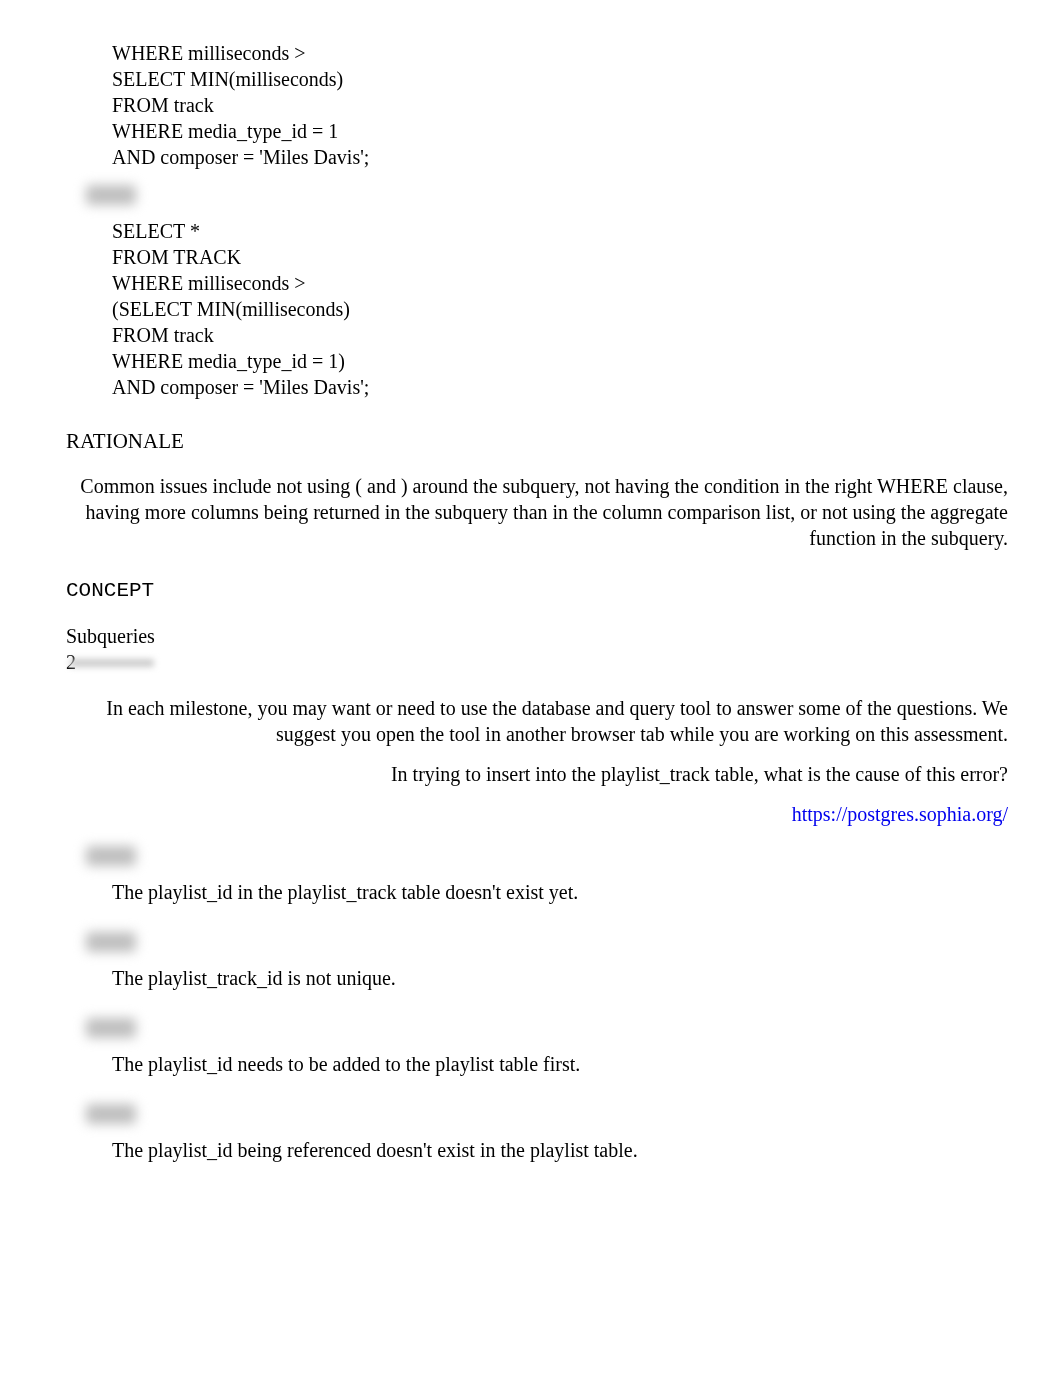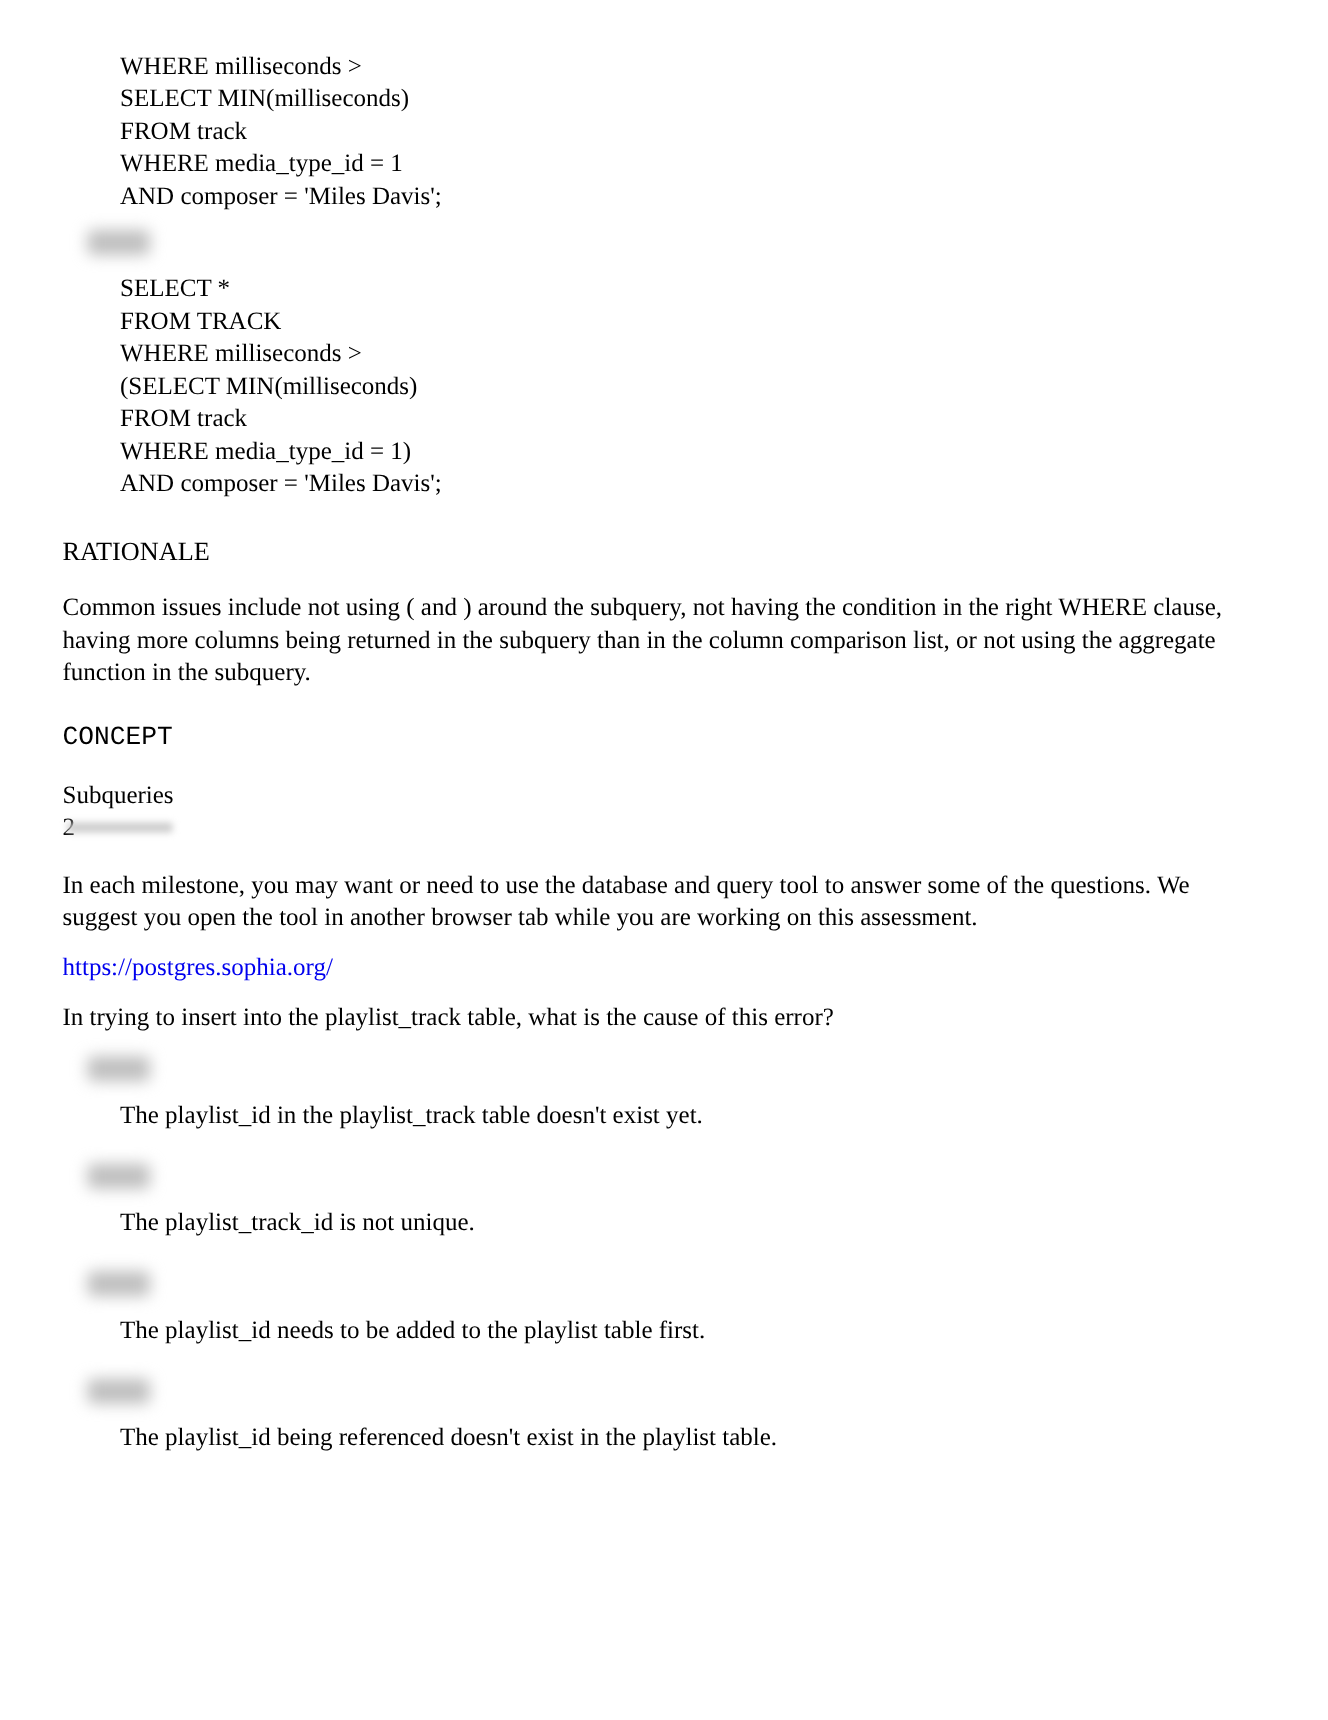--- a/index.html
+++ b/index.html
@@ -7,21 +7,21 @@
     margin: 0;
     padding: 0;
     font-family: "Times New Roman", Times, serif;
     font-size: 20px;
     line-height: 1.3;
     color: #000;
     background: #fff;
     width: 1062px;
   }
   .container {
-    padding: 40px 54px 40px 50px;
+    padding: 40px 54px 40px 66px;
   }
   .indent {
     padding-left: 46px;
   }
   .code-line {
     font-family: "Times New Roman", Times, serif;
     font-size: 20px;
     line-height: 1.3;
   }
   h2.rationale, h2.concept {
@@ -29,20 +29,21 @@
     font-weight: normal;
     font-size: 21px;
     margin: 28px 0 18px 0;
   }
   h2.concept {
     margin-top: 26px;
     font-family: Liberation Mono, monospace;
   }
   .para {
     margin: 10px 0 14px 0;
+    text-align: right;
   }
   a.link {
     color: #0000ee;
     text-decoration: none;
   }
   .blur-bullet {
     display: inline-block;
     width: 50px;
     height: 20px;
     background: #bfbfbf;
@@ -107,25 +108,25 @@
 
   <h2 class="concept">CONCEPT</h2>
 
   <div style="margin-bottom:0;">
     <a class="subq-link" href="#">Subqueries</a><br>
     <span>2</span><span class="subq-underline-blur" style="margin-left:-6px; position:relative; top:-2px;"></span>
   </div>
 
   <div class="para" style="margin-top:20px;">In each milestone, you may want or need to use the database and query tool to answer some of the questions. We suggest you open the tool in another browser tab while you are working on this assessment.</div>
 
+  <div class="para">In trying to insert into the playlist_track table, what is the cause of this error?</div>
+
   <div class="para">
     <a class="link" href="#">https://postgres.sophia.org/</a>
   </div>
-
-  <div class="para">In trying to insert into the playlist_track table, what is the cause of this error?</div>
 
 
   <div class="answer-block">
     <span class="blur-bullet"></span>
   </div>
   <div class="answer-text">The playlist_id in the playlist_track table doesn't exist yet.</div>
 
   <div class="answer-block">
     <span class="blur-bullet"></span>
   </div>

